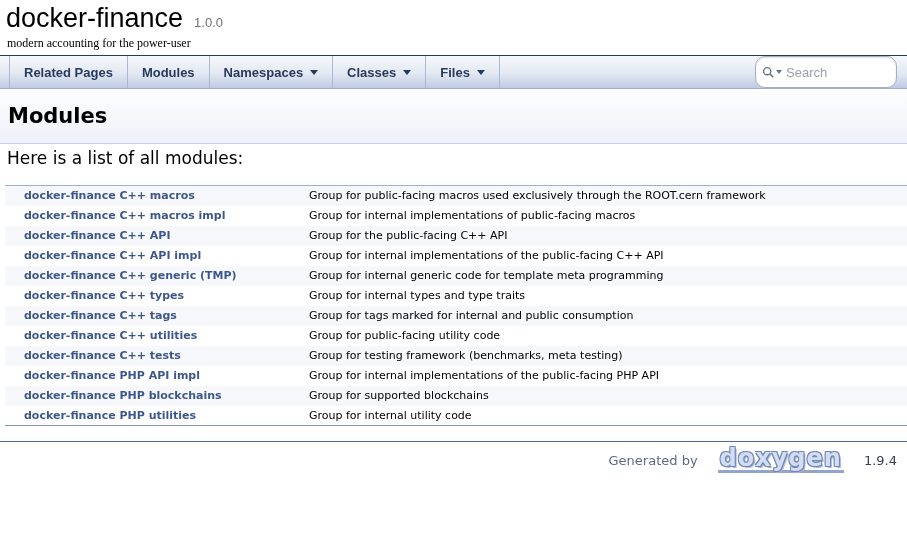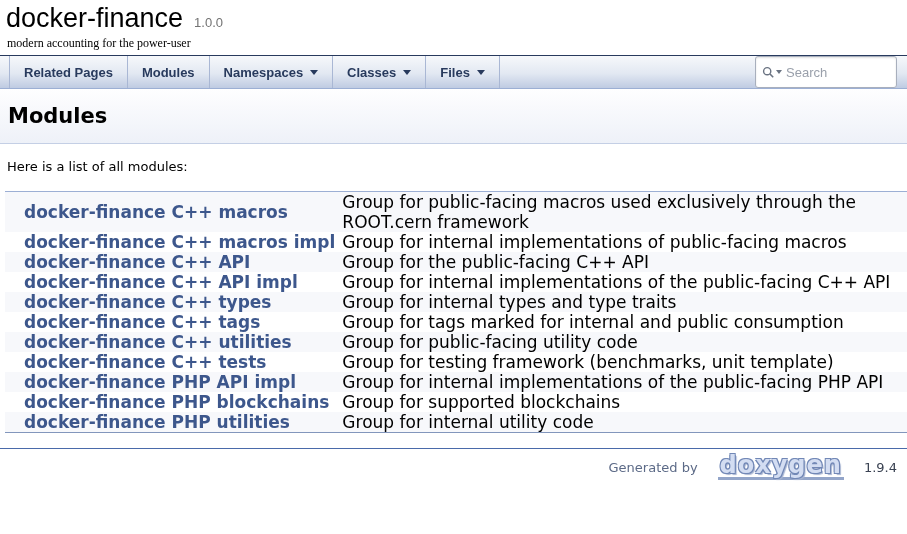--- a/index.html
+++ b/index.html
@@ -20,42 +20,42 @@
   .tablist { display: flex; align-items: stretch; list-style: none; }
   .tab { display: flex; align-items: center; padding: 0 14px; cursor: pointer;
     border-right: 1px solid #A9B7D4; font-family: "Liberation Sans", sans-serif;
     font-size: 13px; font-weight: bold; color: #283A5D; }
   .tab:first-child { border-left: 1px solid #A9B7D4; margin-left: 9px; }
   .chev { display: inline-block; width: 0; height: 0; margin-left: 7px;
     border-left: 4px solid transparent; border-right: 4px solid transparent;
     border-top: 5px solid #283A5D; }
   .searchwrap { margin-left: auto; display: flex; align-items: center; padding-right: 10px; }
   #searchbox { display: flex; align-items: center; width: 142px; height: 32px;
-    background: #fff; border: 1px solid #A8AFBD; border-radius: 3px;
+    background: #fff; border: 1px solid #A8AFBD; border-radius: 10px;
     box-shadow: inset 0 1px 2px rgba(0,0,0,.12); padding: 0 6px; }
   .mag-icon { display: flex; align-items: center; margin-right: 4px; }
   .mag-chev { display: inline-block; width: 0; height: 0; margin-left: 1px;
     border-left: 3px solid transparent; border-right: 3px solid transparent;
     border-top: 4px solid #6A7382; }
   #searchfield { border: none; outline: none; width: 100px; font-size: 13px;
     color: #444; background: transparent; font-family: "Liberation Sans", sans-serif; }
   #searchfield::placeholder { color: #9AA0AB; }
 
   
   .header { height: 55px; background: linear-gradient(to bottom, #FEFEFF 0%, #EEF1F8 100%);
     border-bottom: 1px solid #C4CFE5; display: flex; align-items: center; }
   .headertitle { font-size: 21px; font-weight: bold; color: #000; padding-left: 8px; }
 
   
   .contents { padding: 0; }
-  .textblock { font-size: 13px; color: #000; padding: 15px 0 0 7px; }
+  .textblock { font-size: 17px; color: #000; padding: 4px 0 0 7px; }
 
   .directory { width: calc(100% - 5px); margin: 17px 0 0 5px;
     border-top: 1px solid #9CAFD4; border-bottom: 1px solid #8296BC;
-    border-collapse: collapse; font-size: 17px; }
+    border-collapse: collapse; font-size: 11px; }
   .directory tr { height: 20px; }
   .directory tr:nth-child(odd) { background: #F7F8FB; }
   .directory td { vertical-align: middle; padding: 0; }
   .directory td.entry { width: 297px; padding-left: 19px; white-space: nowrap; }
   .directory td.entry a { color: #3D578C; font-weight: bold; text-decoration: none; cursor: pointer; }
   .directory td.desc { color: #000; padding-left: 7px; }
 
   
   hr.footer-rule { border: none; border-top: 1px solid #4A6AAA; margin-top: 15px; }
   address.footer { text-align: right; padding: 6px 10px 0 0; font-style: normal;
@@ -132,34 +132,38 @@
       </tr>
       <tr>
         <td class="entry"><a>docker-finance C++ API</a></td>
         <td class="desc">Group for the public-facing C++ API</td>
       </tr>
       <tr>
         <td class="entry"><a>docker-finance C++ API impl</a></td>
         <td class="desc">Group for internal implementations of the public-facing C++ API</td>
       </tr>
       <tr>
+        <td class="entry"><a>docker-finance C++ generic (TMP)</a></td>
+        <td class="desc">Group for internal generic code for template meta programming</td>
+      </tr>
+      <tr>
         <td class="entry"><a>docker-finance C++ types</a></td>
         <td class="desc">Group for internal types and type traits</td>
       </tr>
       <tr>
         <td class="entry"><a>docker-finance C++ tags</a></td>
         <td class="desc">Group for tags marked for internal and public consumption</td>
       </tr>
       <tr>
         <td class="entry"><a>docker-finance C++ utilities</a></td>
         <td class="desc">Group for public-facing utility code</td>
       </tr>
       <tr>
         <td class="entry"><a>docker-finance C++ tests</a></td>
-        <td class="desc">Group for testing framework (benchmarks, unit template)</td>
+        <td class="desc">Group for testing framework (benchmarks, meta testing)</td>
       </tr>
       <tr>
         <td class="entry"><a>docker-finance PHP API impl</a></td>
         <td class="desc">Group for internal implementations of the public-facing PHP API</td>
       </tr>
       <tr>
         <td class="entry"><a>docker-finance PHP blockchains</a></td>
         <td class="desc">Group for supported blockchains</td>
       </tr>
       <tr>

